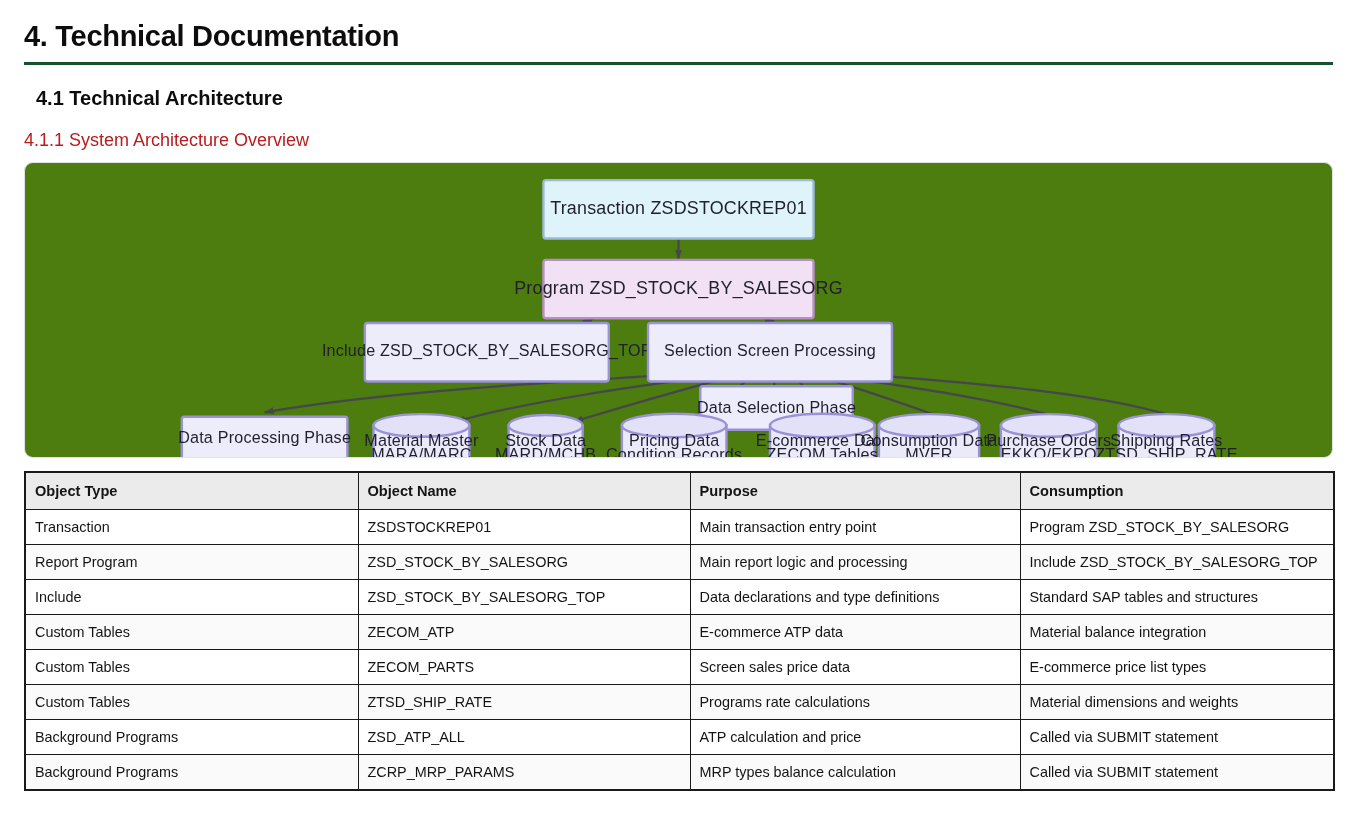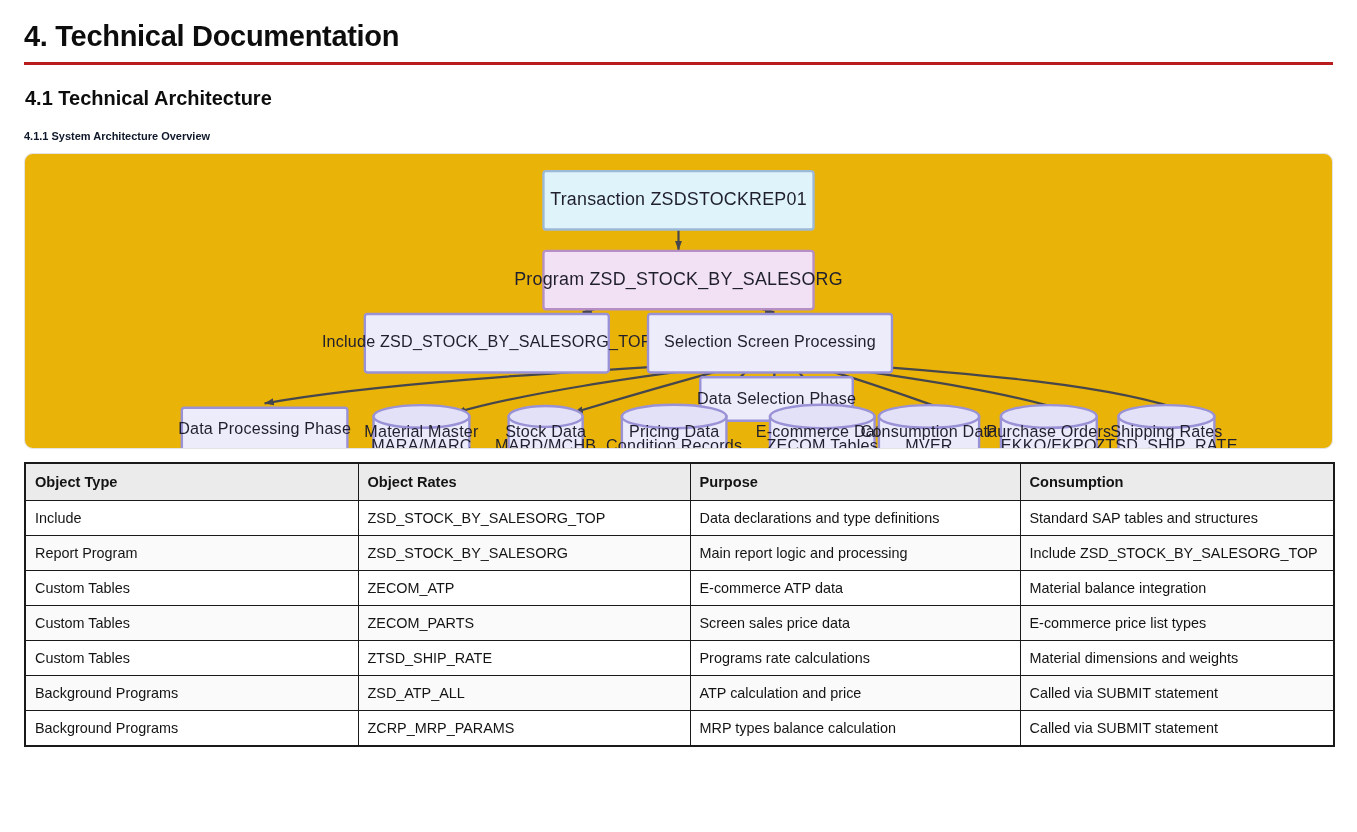--- a/index.html
+++ b/index.html
@@ -13,41 +13,41 @@
     overflow: hidden;
   }
   .page { padding: 14px 24px 0 24px; }
 
   h1.doc-title {
     font-size: 29px;
     font-weight: bold;
     letter-spacing: -0.3px;
     margin: 6px 0 16px 0;
     padding-bottom: 9px;
-    border-bottom: 3px solid #b91c1c;
+    border-bottom: 3px solid #14532d;
     color: #0d0d0d;
   }
   h2.sec-title {
     font-size: 20px;
     font-weight: bold;
-    margin: 22px 0 0 1px;
+    margin: 22px 0 0 12px;
     color: #0d0d0d;
   }
   h3.sub-title {
-    font-size: 11px;
-    font-weight: bold;
+    font-size: 18px;
+    font-weight: normal;
     margin: 20px 0 0 0;
-    color: #0f172a;
+    color: #b91c1c;
   }
 
   
   .diagram-box {
     margin-top: 11px;
     height: 296px;
-    background: #eab308;
+    background: #4d7c0f;
     border: 1px solid #e3e3e3;
     border-radius: 9px;
     position: relative;
     overflow: hidden;
   }
   .diagram-svg { position: absolute; inset: 0; width: 100%; height: 100%; }
 
   .node-label {
     font-family: "Liberation Sans", sans-serif;
     font-size: 4.1px;
@@ -258,39 +258,45 @@
   <table class="objects">
     <colgroup>
         <col class="c1">
         <col class="c2">
         <col class="c3">
         <col class="c4">
       </colgroup>
     <thead>
       <tr>
         <th>Object Type</th>
-        <th>Object Rates</th>
+        <th>Object Name</th>
         <th>Purpose</th>
         <th>Consumption</th>
       </tr>
     </thead>
     <tbody>
+      <tr>
+        <td>Transaction</td>
+        <td>ZSDSTOCKREP01</td>
+        <td>Main transaction entry point</td>
+        <td>Program ZSD_STOCK_BY_SALESORG</td>
+      </tr>
+      <tr>
+        <td>Report Program</td>
+        <td>ZSD_STOCK_BY_SALESORG</td>
+        <td>Main report logic and processing</td>
+        <td>Include ZSD_STOCK_BY_SALESORG_TOP</td>
+      </tr>
       <tr>
         <td>Include</td>
         <td>ZSD_STOCK_BY_SALESORG_TOP</td>
         <td>Data declarations and type definitions</td>
         <td>Standard SAP tables and structures</td>
       </tr>
       <tr>
-        <td>Report Program</td>
-        <td>ZSD_STOCK_BY_SALESORG</td>
-        <td>Main report logic and processing</td>
-        <td>Include ZSD_STOCK_BY_SALESORG_TOP</td>
-      </tr>
-      <tr>
         <td>Custom Tables</td>
         <td>ZECOM_ATP</td>
         <td>E-commerce ATP data</td>
         <td>Material balance integration</td>
       </tr>
       <tr>
         <td>Custom Tables</td>
         <td>ZECOM_PARTS</td>
         <td>Screen sales price data</td>
         <td>E-commerce price list types</td>

